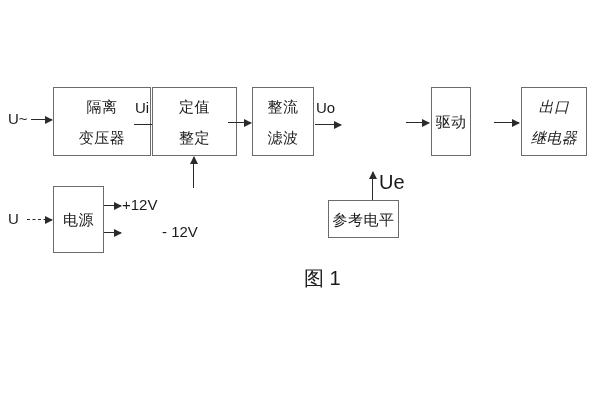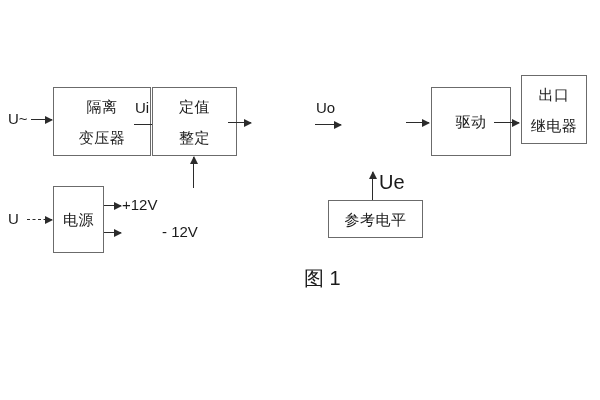--- a/index.html
+++ b/index.html
@@ -112,55 +112,59 @@
   <div class="label" style="left:135px; top:100px;">Ui</div>
   <div class="arrow-h" style="left:134px; top:124px; width:28px;"></div>
 
   <div class="box" style="left:152px; top:87px; width:85px; height:69px;">
     <span class="ln">定值</span>
     <span class="ln">整定</span>
   </div>
 
   <div class="arrow-h" style="left:228px; top:122px; width:23px;"></div>
 
+  <div class="box" style="left:252px; top:87px; width:62px; height:69px;">
+    <span class="ln">整流</span>
+    <span class="ln">滤波</span>
+  </div>
 
   <div class="label" style="left:316px; top:100px;">Uo</div>
   <div class="arrow-h" style="left:315px; top:124px; width:26px;"></div>
 
 
   <div class="arrow-h" style="left:406px; top:122px; width:23px;"></div>
 
-  <div class="box single" style="left:431px; top:87px; width:80px; height:69px;">
+  <div class="box single" style="left:431px; top:87px; width:40px; height:69px;">
     <span class="ln">驱动</span>
   </div>
 
   <div class="arrow-h" style="left:494px; top:122px; width:25px;"></div>
 
-  <div class="box" style="left:521px; top:75px; width:66px; height:69px;">
+  <div class="box" style="left:521px; top:87px; width:66px; height:69px;font-style:italic;">
     <span class="ln">出口</span>
     <span class="ln">继电器</span>
   </div>
 
   <div class="label" style="left:8px; top:211px;">U</div>
   <div class="arrow-h dashed" style="left:27px; top:219px; width:25px;"></div>
 
   <div class="box single" style="left:53px; top:186px; width:51px; height:67px;text-align:right;">
     <span class="ln">电源</span>
   </div>
 
   <div class="arrow-h" style="left:104px; top:205px; width:17px;"></div>
   <div class="label" style="left:122px; top:197px;">+12V</div>
 
   <div class="arrow-h" style="left:104px; top:232px; width:17px;"></div>
   <div class="label" style="left:122px; top:224px;margin-left:40px;">- 12V</div>
 
 
   <div class="arrow-v" style="left:193px; top:157px; height:31px;"></div>
 
-  <div class="box single" style="left:328px; top:200px; width:95px; height:38px;">
+  <div class="box single" style="left:328px; top:200px; width:71px; height:38px;">
     <span class="ln">参考电平</span>
   </div>
 
   <div class="arrow-v" style="left:372px; top:172px; height:28px;"></div>
   <div class="label sm" style="left:379px; top:172px;">Ue</div>
 
   <div class="caption" style="left:304px; top:265px;">图 1</div>
 
 </div>
 

